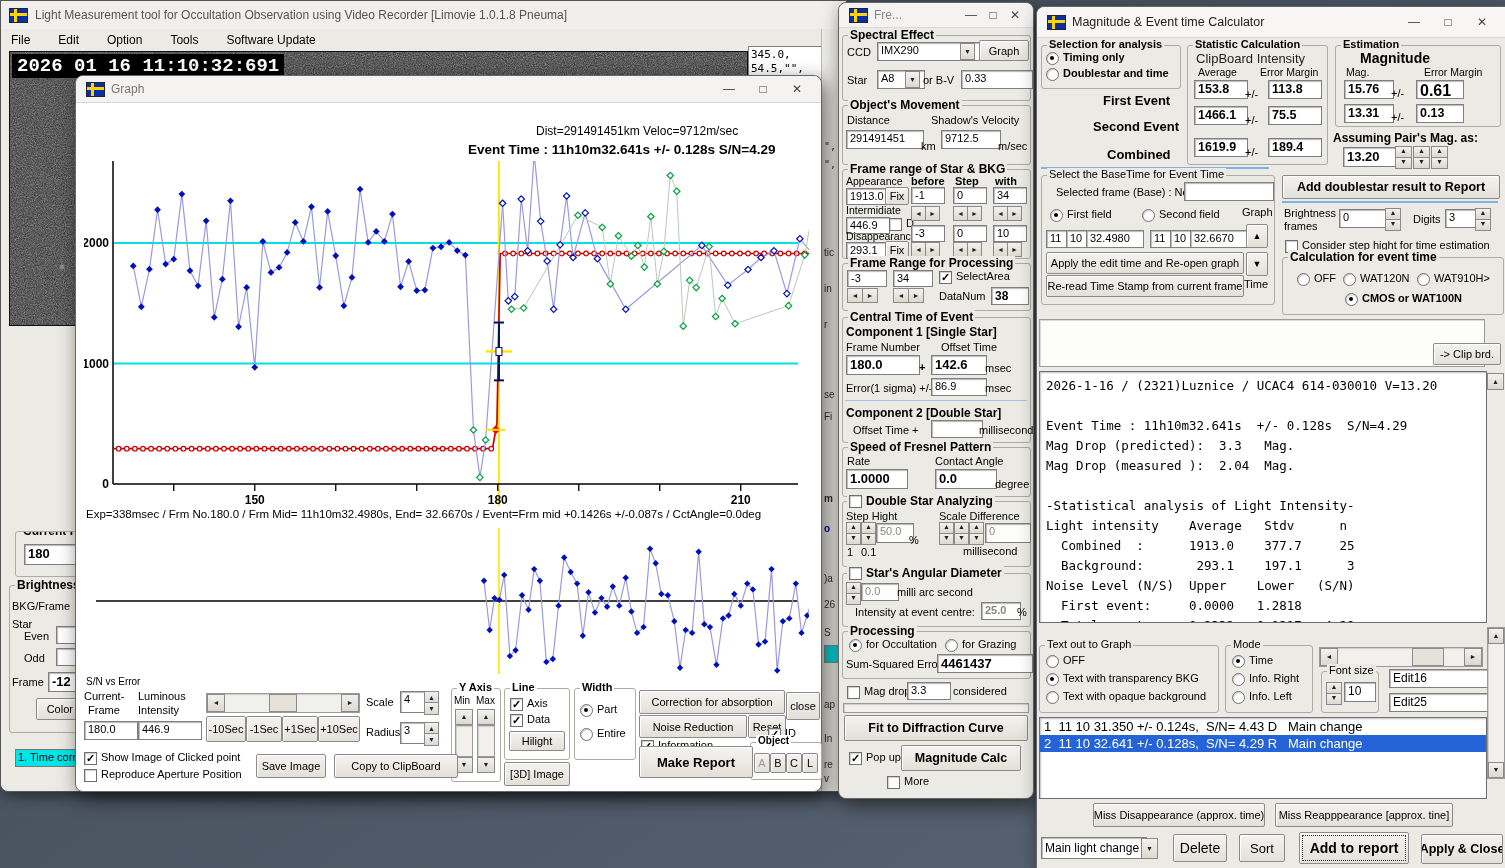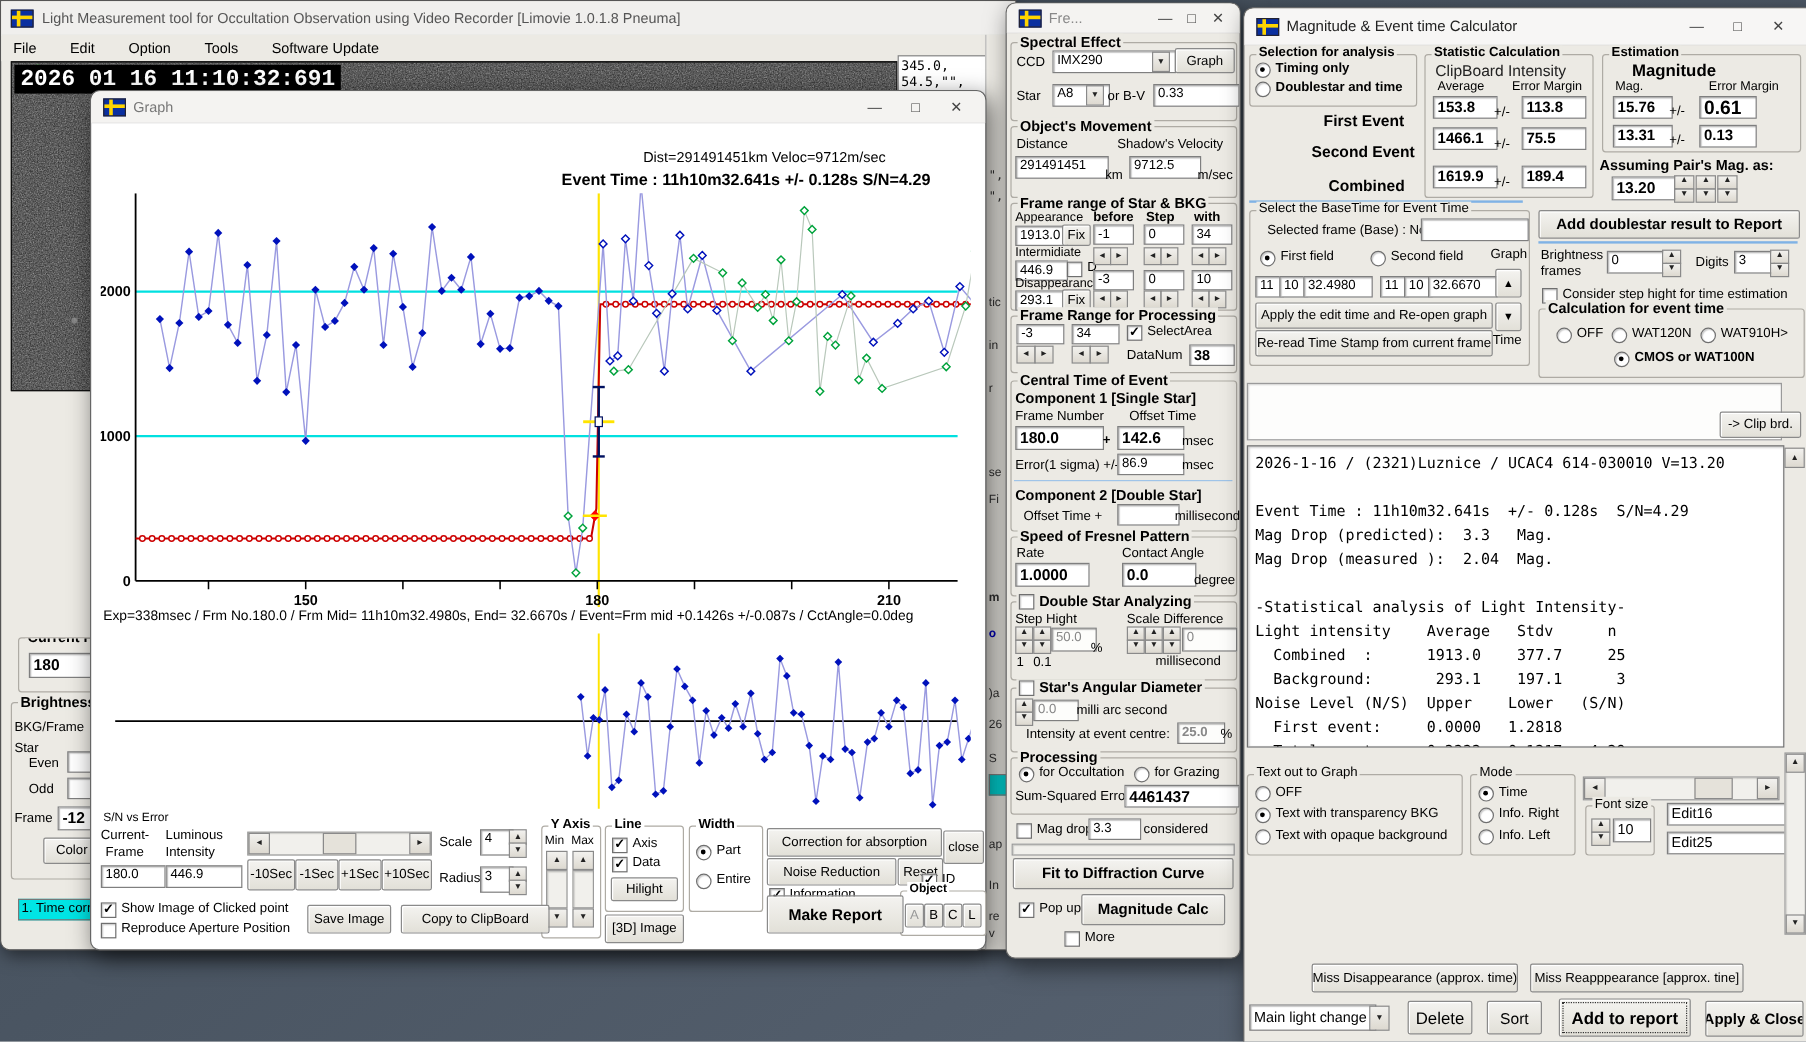--- a/index.html
+++ b/index.html
@@ -900,20 +900,24 @@
     <div class="txt" style="left:22px;top:10px;width:24px;height:16px;font-size:12px">10</div>
   </div>
   <div class="txt" style="left:352px;top:662px;width:92px;height:15px;font-size:12px">Edit16</div>
   <div class="txt" style="left:352px;top:686px;width:92px;height:15px;font-size:12px">Edit25</div>
 
   <div class="scrt" style="left:450px;top:620px;width:16px;height:150px">
     <span class="spn" style="left:0;top:0;width:14px;height:14px;line-height:14px">▲</span>
     <span class="spn" style="left:0;bottom:0;width:14px;height:14px;line-height:14px">▼</span>
   </div>
 
+  <div class="a" id="event-list" style="left:2px;top:710px;width:446px;height:80px;background:#fff;border:1px solid #6f6f6f;box-shadow:inset 1px 1px 2px rgba(0,0,0,.25);overflow:hidden">
+      <div class="row13">1  11 10 31.350 +/- 0.124s,  S/N= 4.43 D   Main change</div>
+      <div class="row13 sel">2  11 10 32.641 +/- 0.128s,  S/N= 4.29 R   Main change</div>
+    </div>
 
   <div class="btn" style="left:56px;top:796px;width:170px;height:22px">Miss Disappearance  (approx. time)</div>
   <div class="btn" style="left:238px;top:796px;width:176px;height:22px">Miss  Reapppearance [approx. tine]</div>
 
   <div class="txt" style="left:4px;top:830px;width:98px;height:18px;font-size:12px;line-height:18px">Main light change</div>
   <span class="spn" style="left:104px;top:831px;width:15px;height:19px;line-height:19px">▼</span>
   <div class="btn" style="left:136px;top:827px;width:52px;height:26px;font-size:14px">Delete</div>
   <div class="btn" style="left:202px;top:827px;width:44px;height:26px;font-size:13px">Sort</div>
   <div class="btn b" style="left:262px;top:825px;width:108px;height:30px;font-size:14px;outline:1px dotted #333;outline-offset:-4px">Add to report</div>
   <div class="btn b" style="left:384px;top:827px;width:80px;height:28px;font-size:12.5px">Apply &amp; Close</div>

